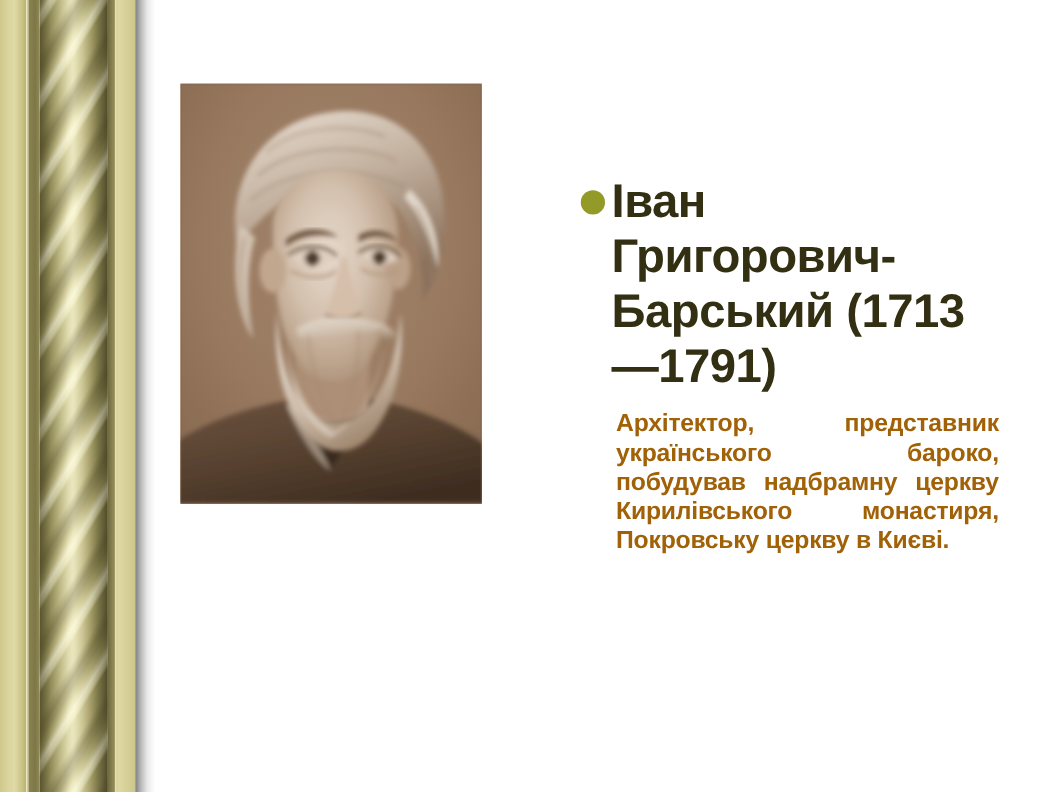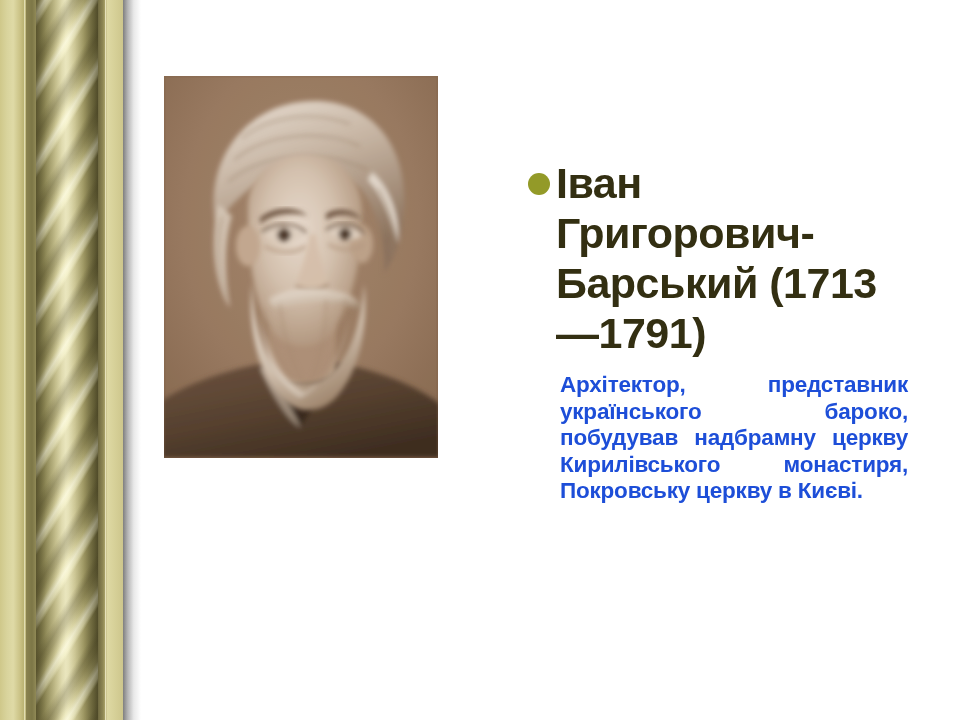--- a/index.html
+++ b/index.html
@@ -165,21 +165,21 @@
     font-weight: bold;
     font-size: 43px;
     line-height: 50px;
     letter-spacing: -0.5px;
     margin: 0;
   }
 
   .body-text {
     margin: 14px 0 0 32px;
     width: 348px;
-    color: #1d4ed8;
+    color: #a16207;
     font-weight: bold;
     font-size: 22.5px;
     line-height: 26.5px;
     text-align: justify;
     text-justify: inter-word;
     letter-spacing: -0.2px;
   }
 </style>
 </head>
 <body>

